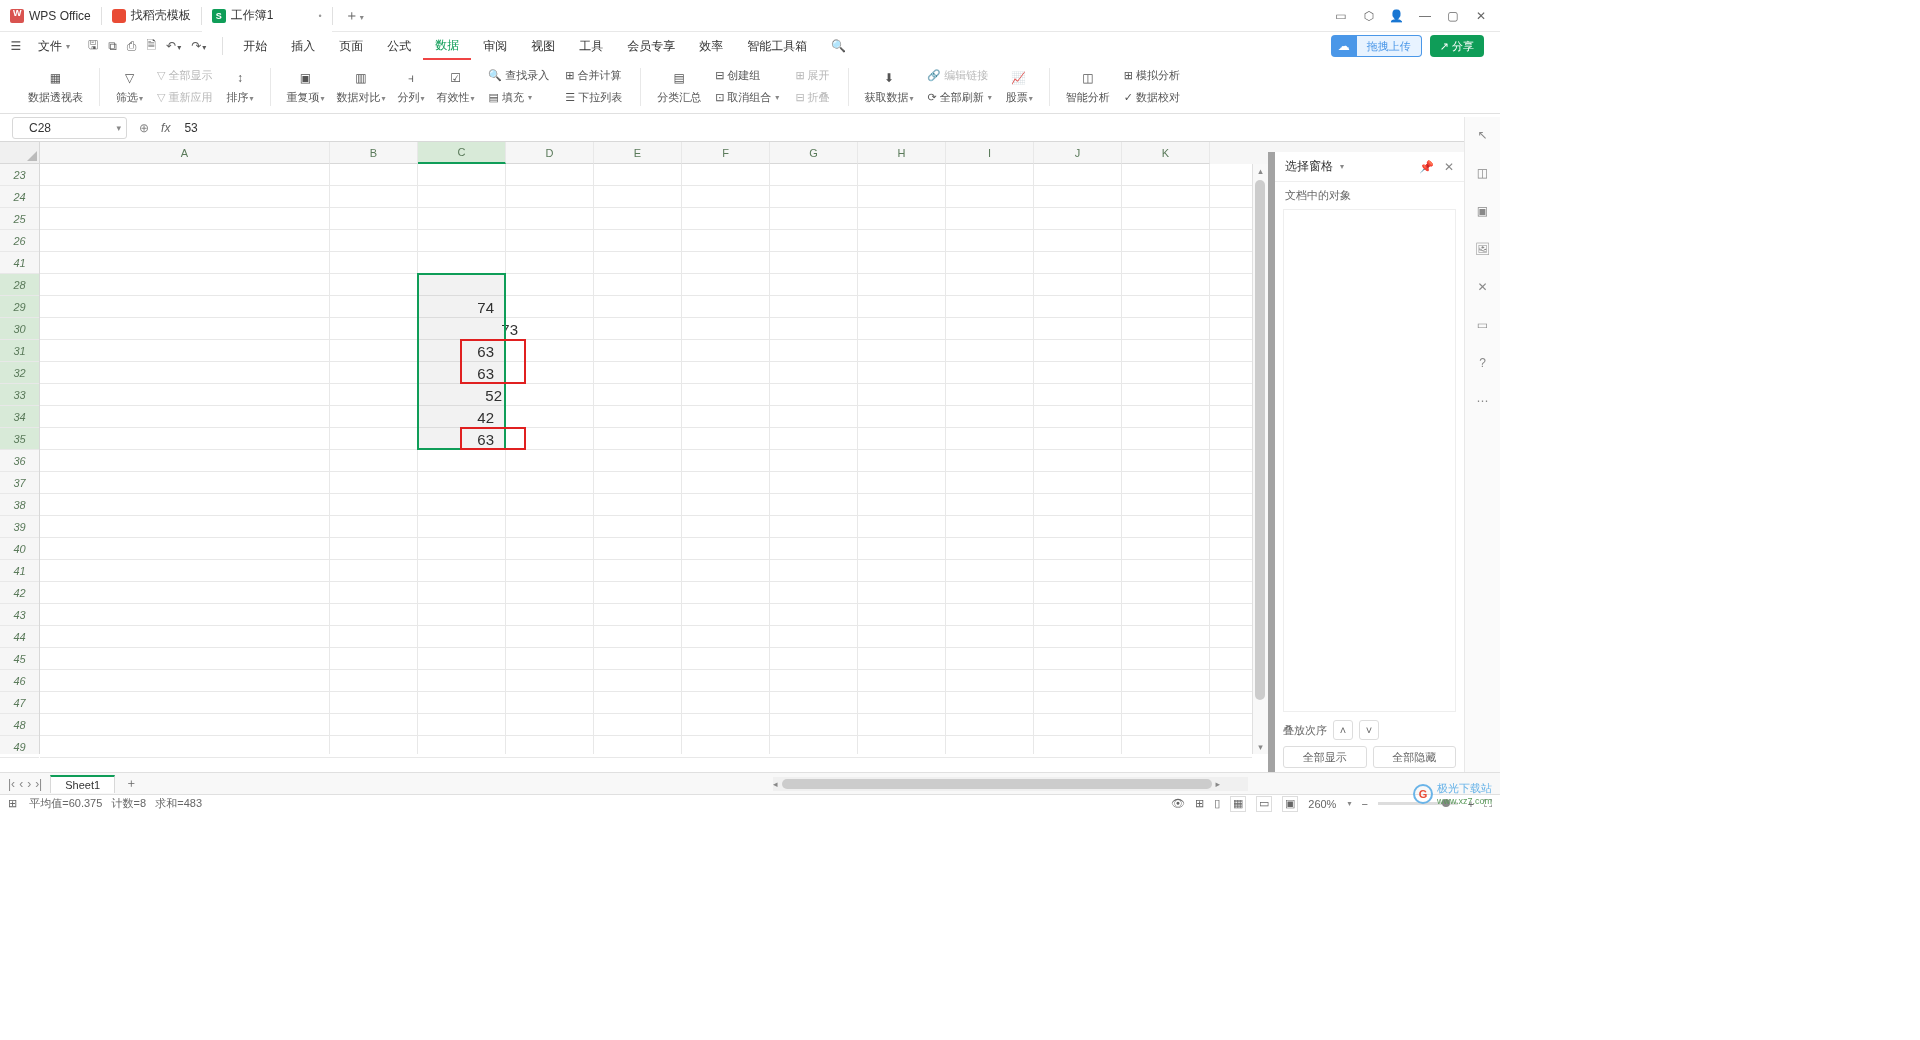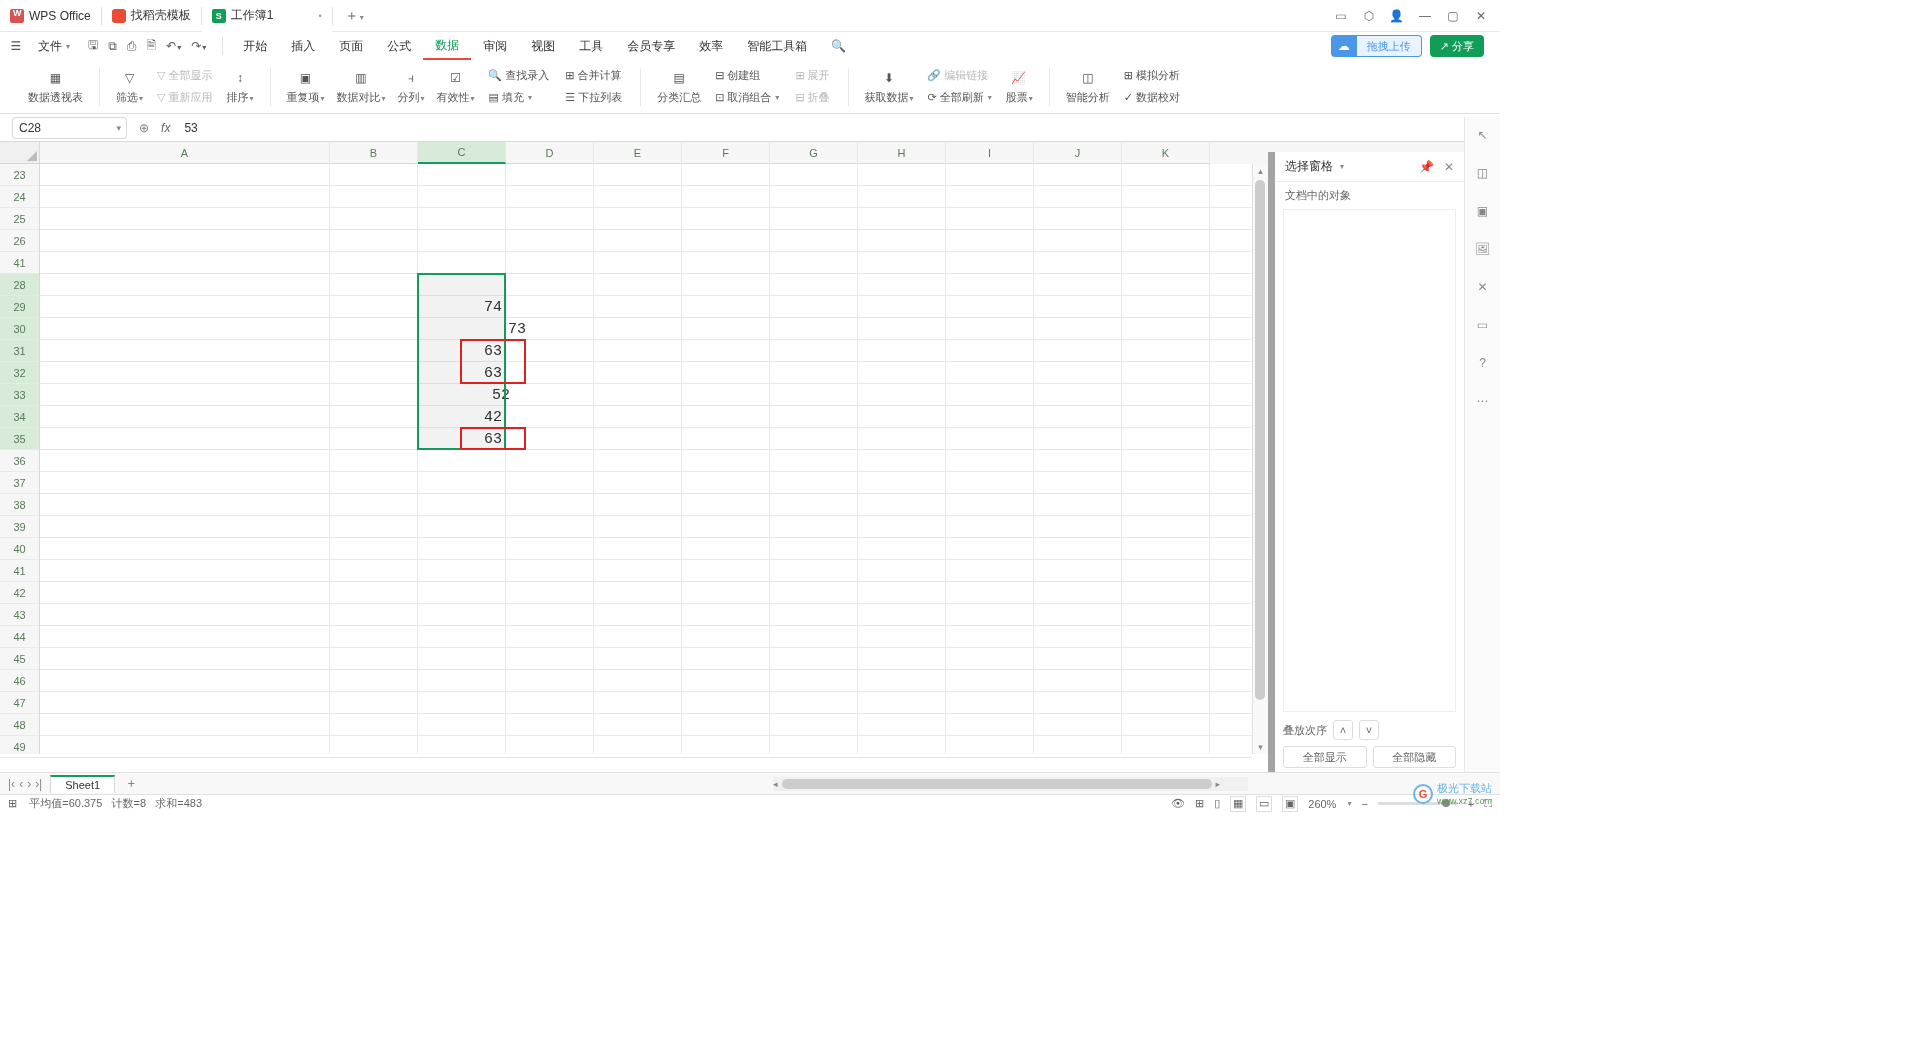--- a/index.html
+++ b/index.html
@@ -42,39 +42,39 @@
 .rbtn { display: flex; flex-direction: column; align-items: center; justify-content: center; gap: 2px; padding: 0 6px; height: 100%; cursor: pointer; color: #555; }
 .rbtn-sm { display: flex; align-items: center; gap: 3px; height: 20px; padding: 0 4px; cursor: pointer; color: #555; font-size: 11px; }
 .rbtn-sm.dimmed { color: #b8b8b8; }
 .rbtn .ico { width: 20px; height: 20px; display: flex; align-items: center; justify-content: center; }
 .rbtn .lbl { font-size: 11px; white-space: nowrap; }
 .rcol { display: flex; flex-direction: column; gap: 2px; height: 100%; justify-content: center; padding: 0 4px; }
 .dd { font-size: 8px; color: #888; margin-left: 1px; }
 
 
 .formulabar { height: 28px; border-bottom: 1px solid #d8d8d8; display: flex; align-items: center; }
-.name-box { width: 115px; height: 22px; border: 1px solid #d8d8d8; margin: 0 8px 0 12px; display: flex; align-items: center; padding: 0 6px; border-radius: 3px; position: relative; }
+.name-box { width: 115px; height: 22px; border: 1px solid #d8d8d8; margin: 0 8px 0 12px; display: flex; align-items: center; padding: 0 16px; border-radius: 3px; position: relative; }
 .name-box-dd { position: absolute; right: 5px; color: #888; font-size: 9px; }
 .fx-ico { padding: 0 8px; color: #666; font-style: italic; }
 .formula-input { flex: 1; padding: 0 6px; }
 .formula-expand { padding: 0 10px; color: #888; }
 
 
 .grid-area { display: flex; height: 590px; position: relative; }
 .row-headers { width: 40px; background: #f6f6f6; border-right: 1px solid #d8d8d8; }
-.rowh { height: 22px; border-bottom: 1px solid #e8e8e8; display: flex; align-items: center; justify-content: center; color: #5a7a5a; font-size: 11px; }
+.rowh { height: 22px; border-bottom: 1px solid #e8e8e8; display: flex; align-items: center; justify-content: center; color: #5a7a5a; font-size: 11px; font-style: italic; }
 .rowh.sel { background: #d8ead8; }
 .col-headers { height: 22px; background: #f6f6f6; display: flex; }
 .colh { border-right: 1px solid #e8e8e8; border-bottom: 1px solid #d8d8d8; display: flex; align-items: center; justify-content: center; color: #5a7a5a; font-size: 11px; }
 .colh.sel { background: #d8ead8; border-bottom: 2px solid #0f9d58; }
 .corner { width: 40px; height: 22px; background: #f0f0f0; border-right: 1px solid #d8d8d8; border-bottom: 1px solid #d8d8d8; position: relative; }
 .corner::after { content: ""; position: absolute; right: 2px; bottom: 2px; border: 5px solid transparent; border-right-color: #bbb; border-bottom-color: #bbb; }
 .cells { position: relative; flex: 1; background: #fff; }
 .gridbg { position: absolute; inset: 0; background-image: linear-gradient(to right, #e8e8e8 1px, transparent 1px), linear-gradient(to bottom, #e8e8e8 1px, transparent 1px); }
-.cell { position: absolute; height: 22px; display: flex; align-items: center; justify-content: flex-end; padding-right: 4px; font-family: Liberation Mono, monospace; font-size: 15px; }
+.cell { position: absolute; height: 22px; display: flex; align-items: center; justify-content: flex-end; padding-right: 12px; font-family: Liberation Sans, sans-serif; font-size: 15px; }
 .selection { position: absolute; border: 2px solid #0f9d58; background: rgba(0, 0, 0, 0.05); pointer-events: none; }
 .active-cell { position: absolute; background: #fff; }
 .red-box { position: absolute; border: 2px solid #e02020; pointer-events: none; }
 .scrollbar-v { width: 16px; background: #f8f8f8; border-left: 1px solid #e0e0e0; position: relative; }
 .scroll-thumb-v { position: absolute; left: 2px; width: 10px; background: #ccc; border-radius: 5px; }
 .scroll-arrow { height: 14px; display: flex; align-items: center; justify-content: center; color: #888; font-size: 9px; }
 
 
 .side-panel { width: 196px; border-left: 7px solid #a3a3a3; display: flex; flex-direction: column; position: absolute; right: 36px; top: 117px; bottom: 36px; background: #fff; margin-top: 35px; }
 .side-header { height: 30px; display: flex; align-items: center; padding: 0 10px; gap: 6px; border-bottom: 1px solid #eee; }

